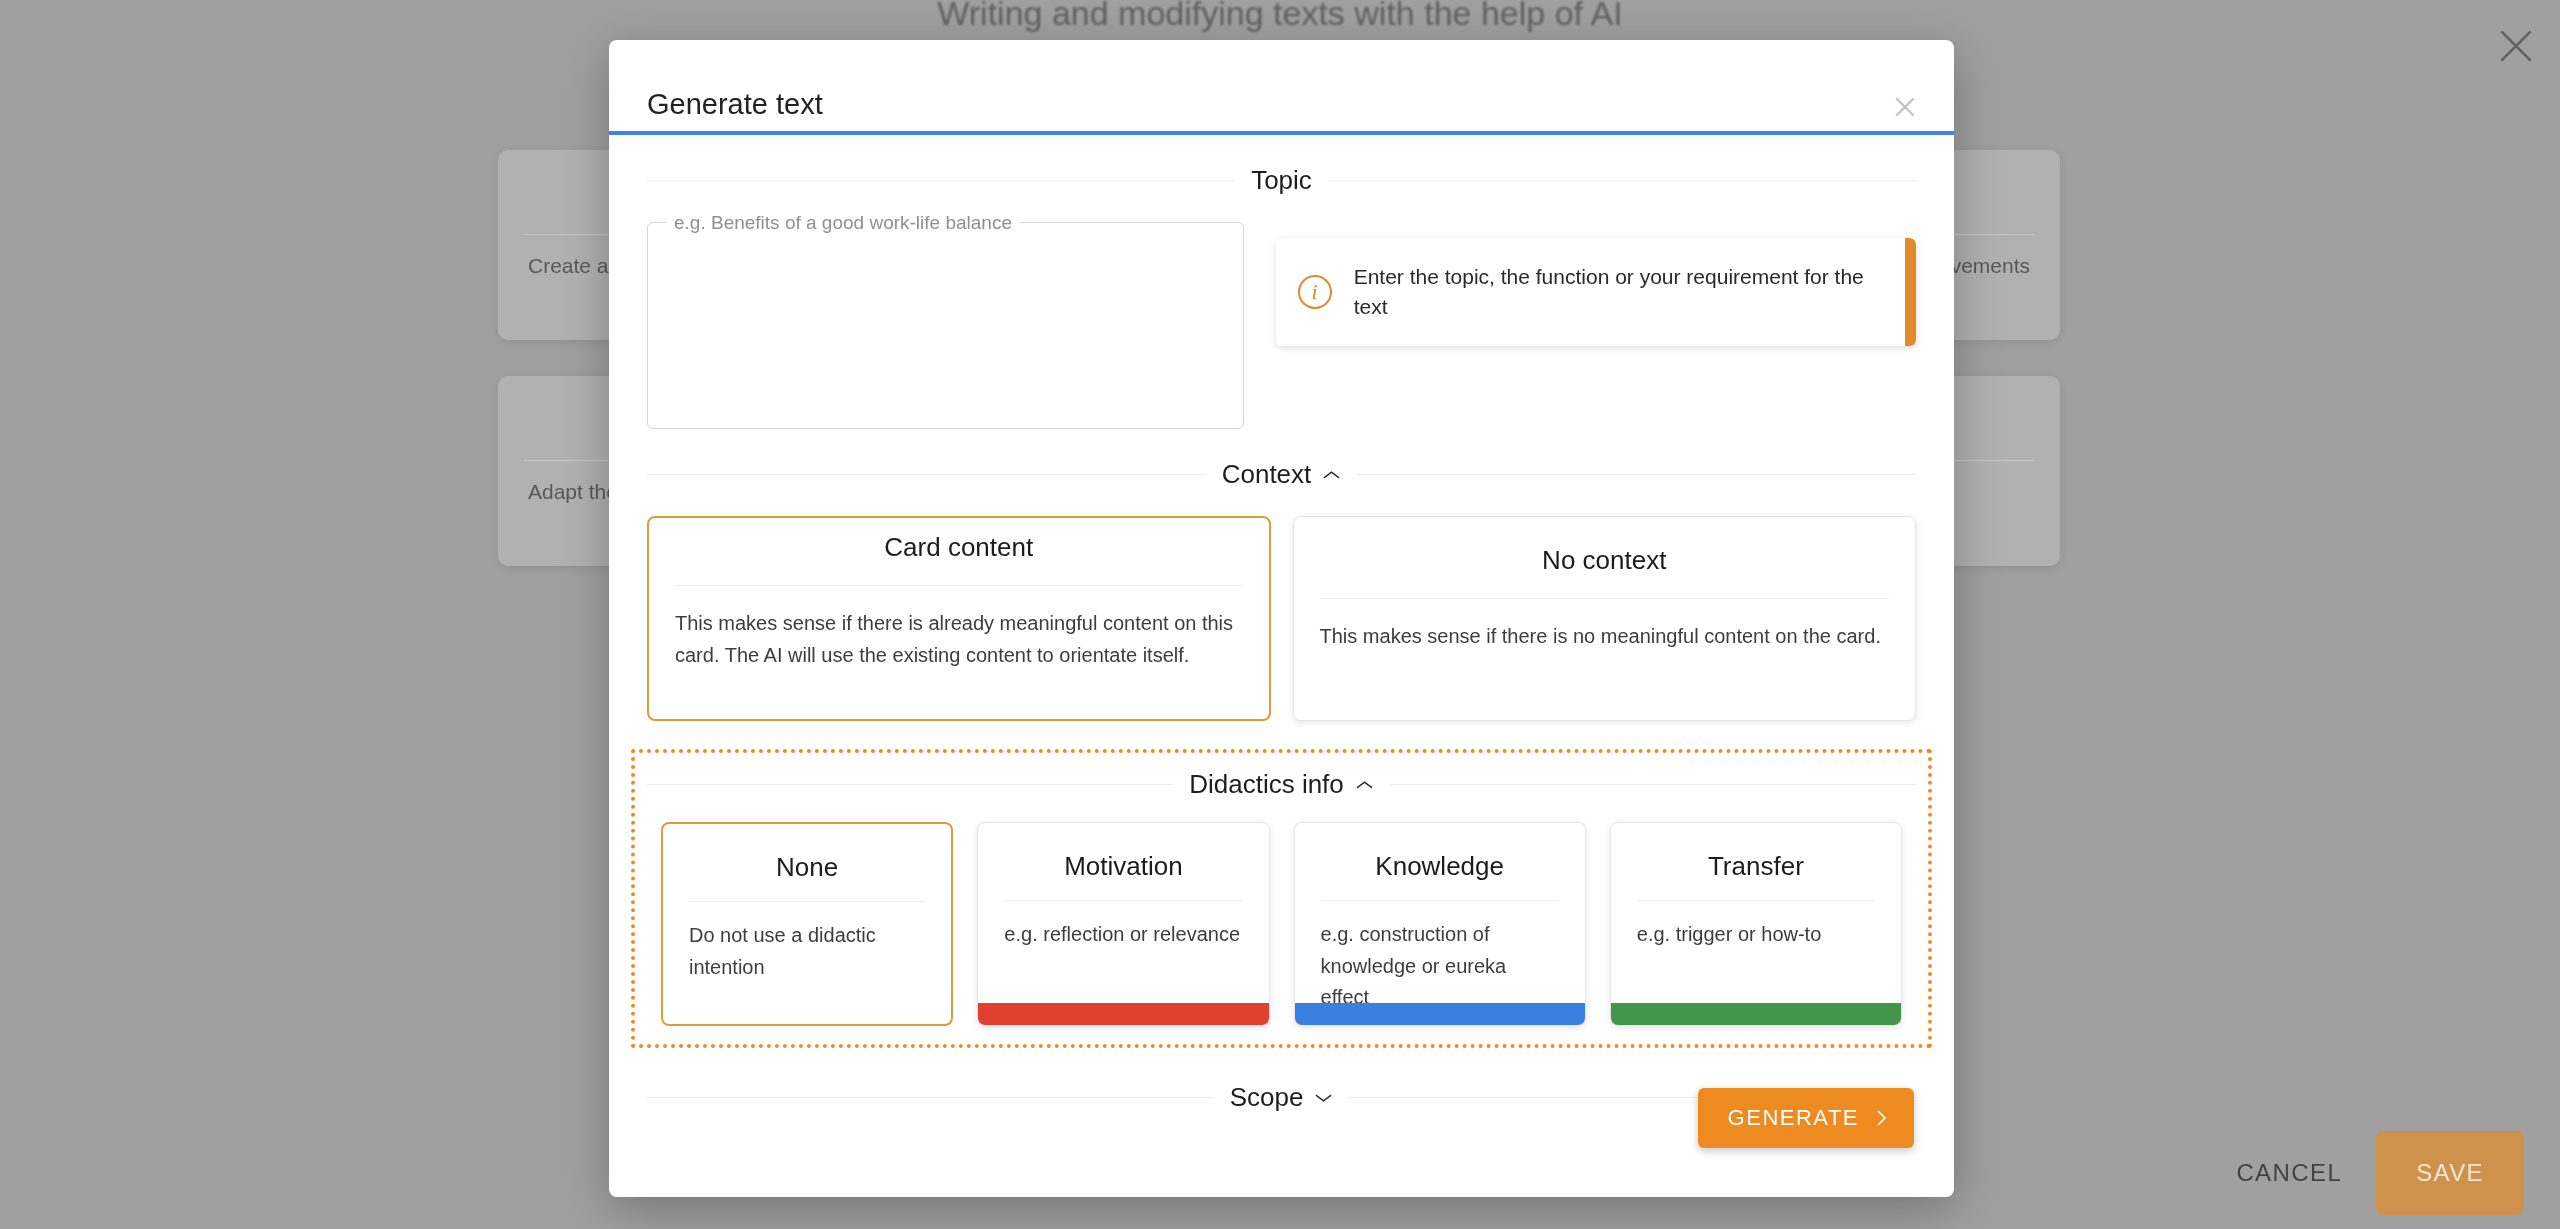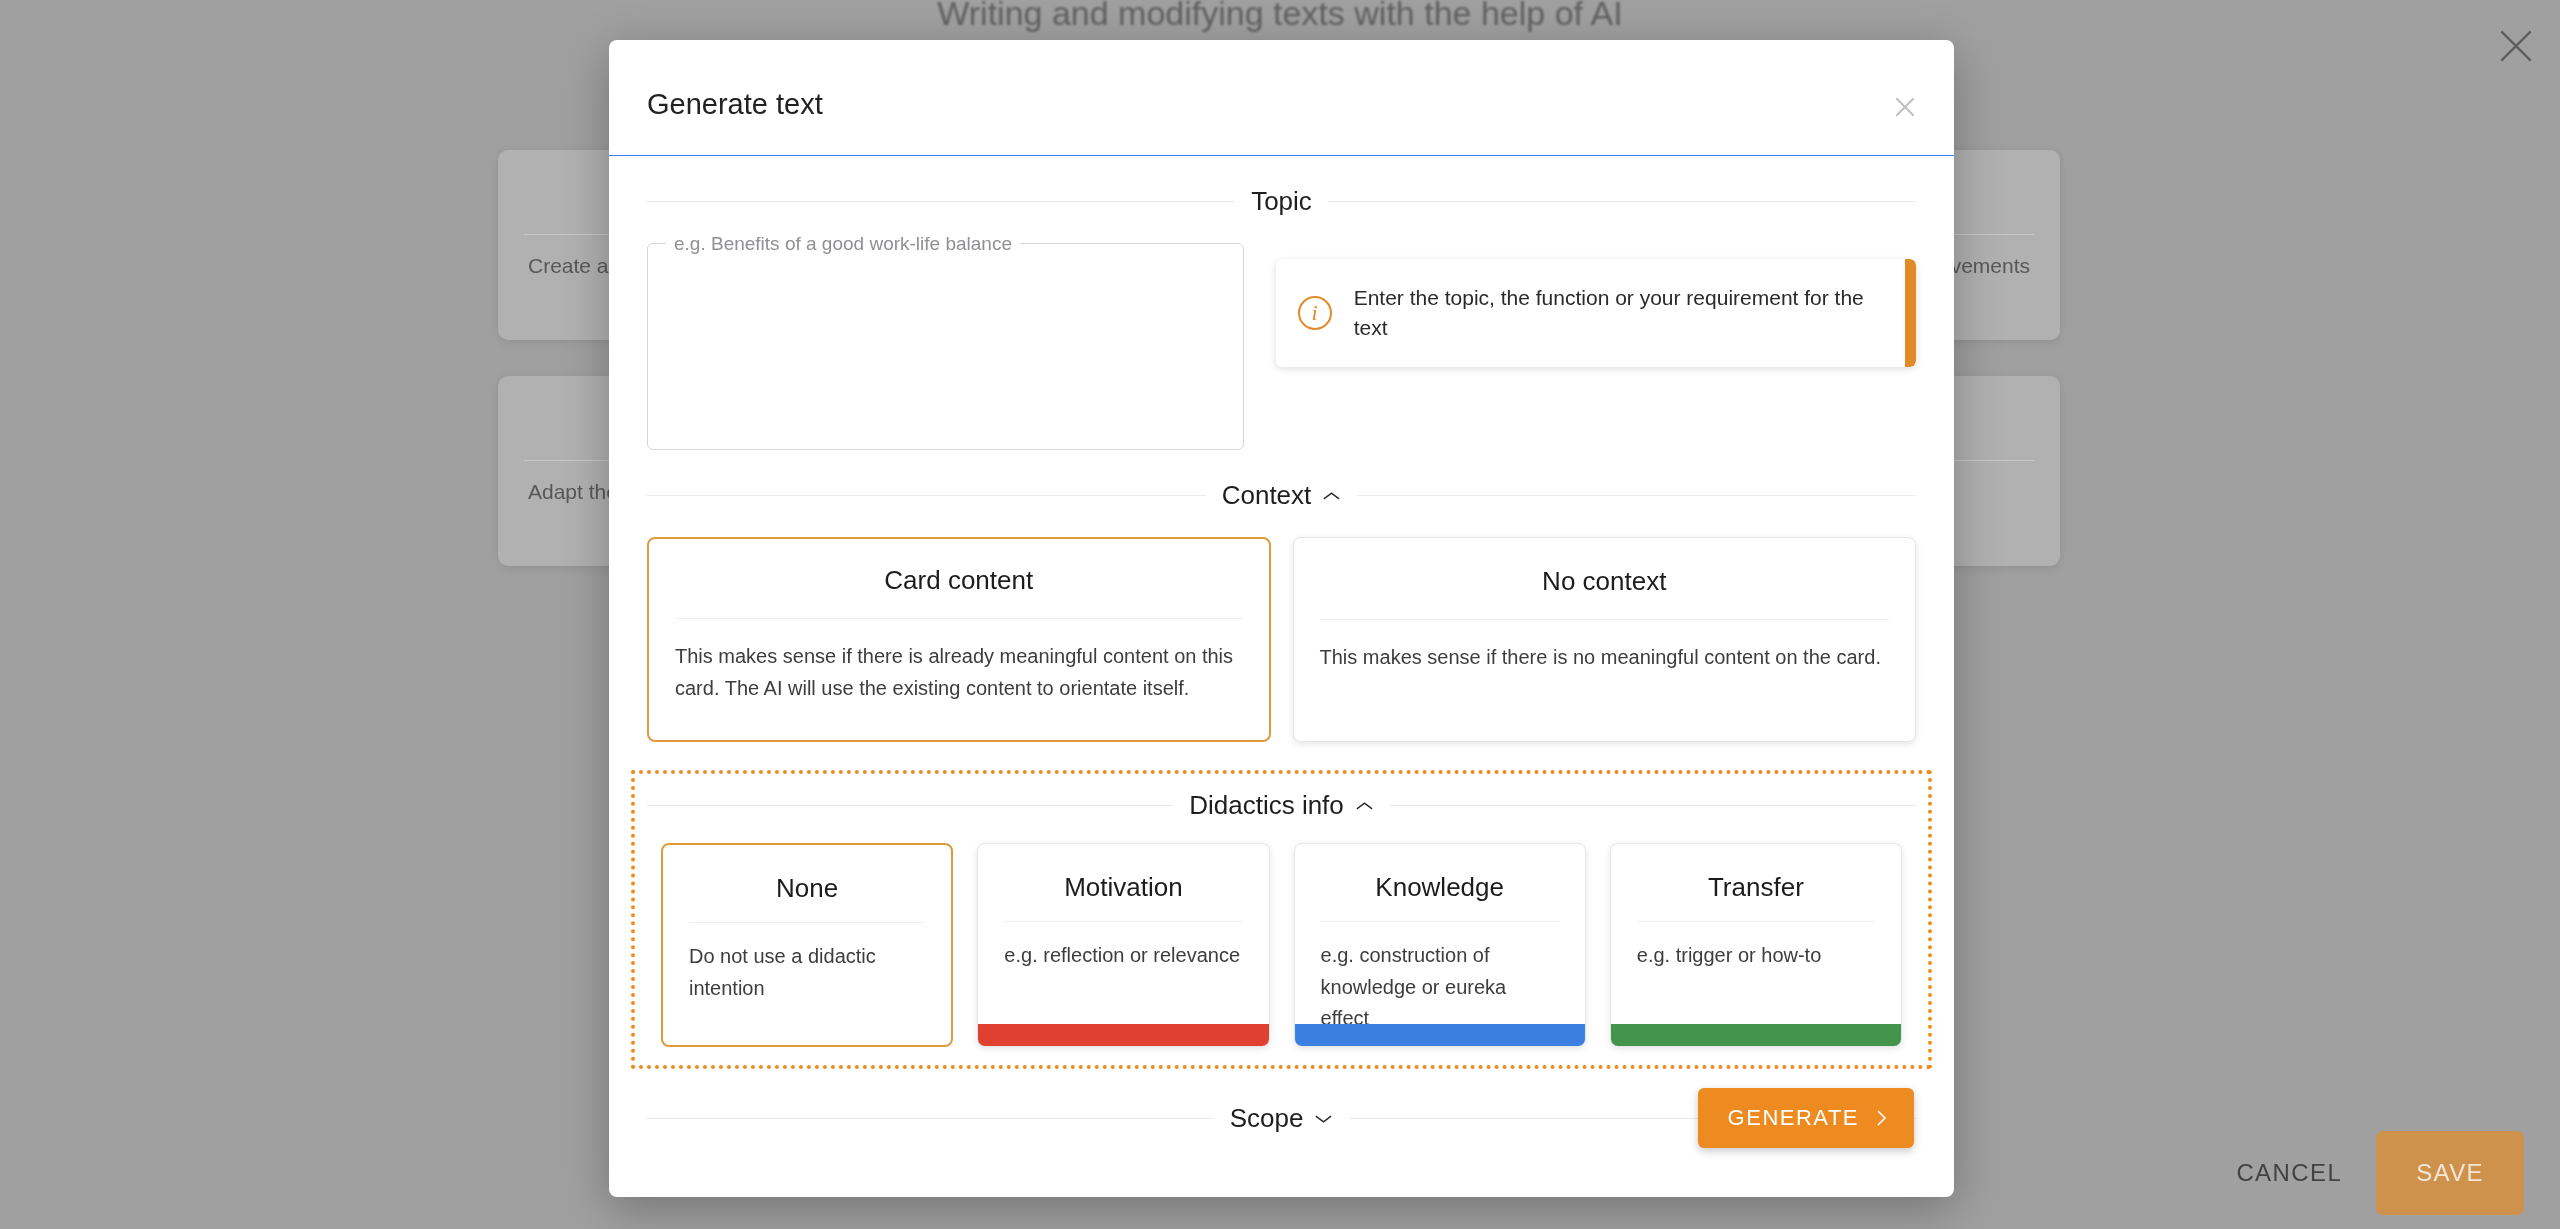--- a/index.html
+++ b/index.html
@@ -79,22 +79,22 @@
     left: 609px; top: 40px;
     width: 1345px; height: 1157px;
     background: #ffffff;
     border-radius: 8px;
     box-shadow: 0 12px 48px rgba(0,0,0,.28);
     overflow: hidden;
   }
 
   .modal-head {
     position: relative;
-    height: 116px;
-    border-bottom: 1px solid #3b82f6;
+    height: 95px;
+    border-bottom: 4px solid #3b82f6;
   }
   .modal-title {
     position: absolute; left: 38px; top: 48px;
     font-size: 29px; color: #222; font-weight: 400;
   }
   .modal-close {
     position: absolute; right: 34px; top: 52px;
     width: 30px; height: 30px; opacity: .55;
   }
   .modal-close svg { width: 100%; height: 100%; display: block; }
@@ -184,21 +184,21 @@
     border-bottom: 1px solid #eeeeef;
     margin-bottom: 22px;
   }
   .opt-desc { font-size: 20px; color: #3d3d3d; line-height: 1.58; }
   .opt-accent {
     position: absolute; left: 0; right: 0; bottom: 0; height: 22px;
   }
 
   
   .ctx-grid .opt-card { width: 631px; height: 205px; }
-  .ctx-grid .opt-card:first-child { padding-top: 26px; }
+  .ctx-grid .opt-card:first-child { padding-top: 14px; }
 
   
   .didactics-wrap {
     position: relative;
     margin: 28px -16px 0;
     padding: 8px 16px 18px;
   }
   .didactics-hl {
     position: absolute; inset: 0;
     border: 4px dotted #ef8a1f;

